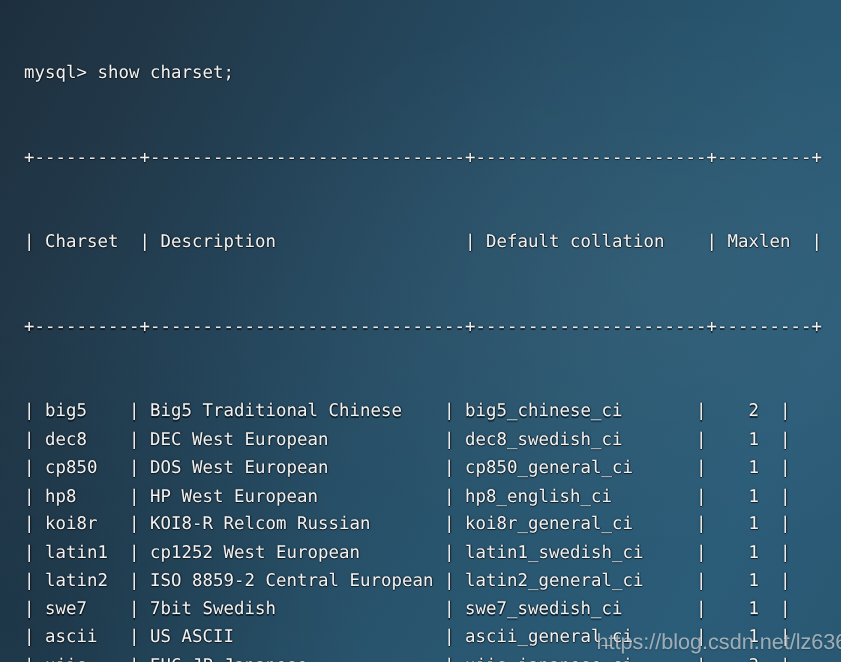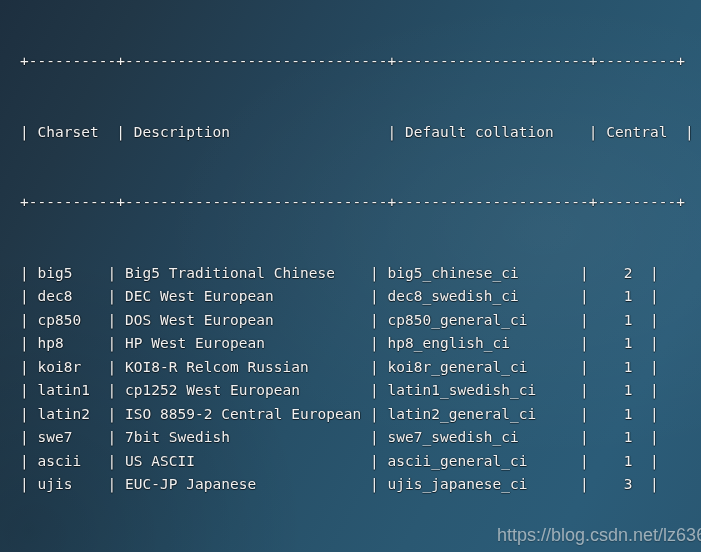--- a/index.html
+++ b/index.html
@@ -64,21 +64,22 @@
     pointer-events: none;
     text-shadow: 0 1px 1px rgba(0,0,0,0.25);
   }
 </style>
 </head>
 <body>
 
 <div id="terminal">
 
   <div id="screen">
+    <div class="line">mysql&gt; show charset;</div>
     <div class="line">+----------+------------------------------+----------------------+---------+</div>
-    <div class="line">| Charset  | Description                  | Default collation    | Central  |</div>
+    <div class="line">| Charset  | Description                  | Default collation    | Maxlen  |</div>
     <div class="line">+----------+------------------------------+----------------------+---------+</div>
     <div id="table-body"><div class="line">| big5    | Big5 Traditional Chinese    | big5_chinese_ci       |    2  |</div><div class="line">| dec8    | DEC West European           | dec8_swedish_ci       |    1  |</div><div class="line">| cp850   | DOS West European           | cp850_general_ci      |    1  |</div><div class="line">| hp8     | HP West European            | hp8_english_ci        |    1  |</div><div class="line">| koi8r   | KOI8-R Relcom Russian       | koi8r_general_ci      |    1  |</div><div class="line">| latin1  | cp1252 West European        | latin1_swedish_ci     |    1  |</div><div class="line">| latin2  | ISO 8859-2 Central European | latin2_general_ci     |    1  |</div><div class="line">| swe7    | 7bit Swedish                | swe7_swedish_ci       |    1  |</div><div class="line">| ascii   | US ASCII                    | ascii_general_ci      |    1  |</div><div class="line">| ujis    | EUC-JP Japanese             | ujis_japanese_ci      |    3  |</div></div>
   </div>
 
   <div class="watermark">https://blog.csdn.net/lz6363</div>
 
 </div>
 
 </body></html>

